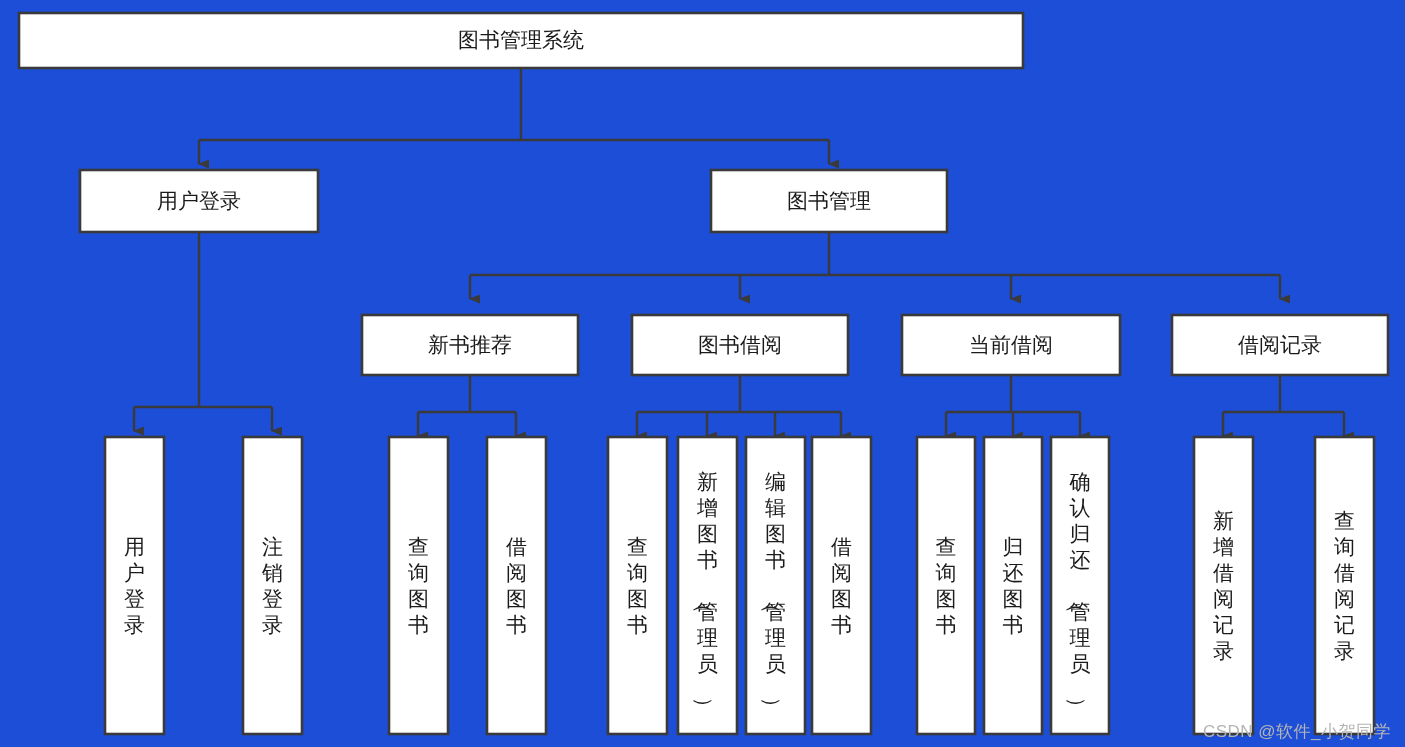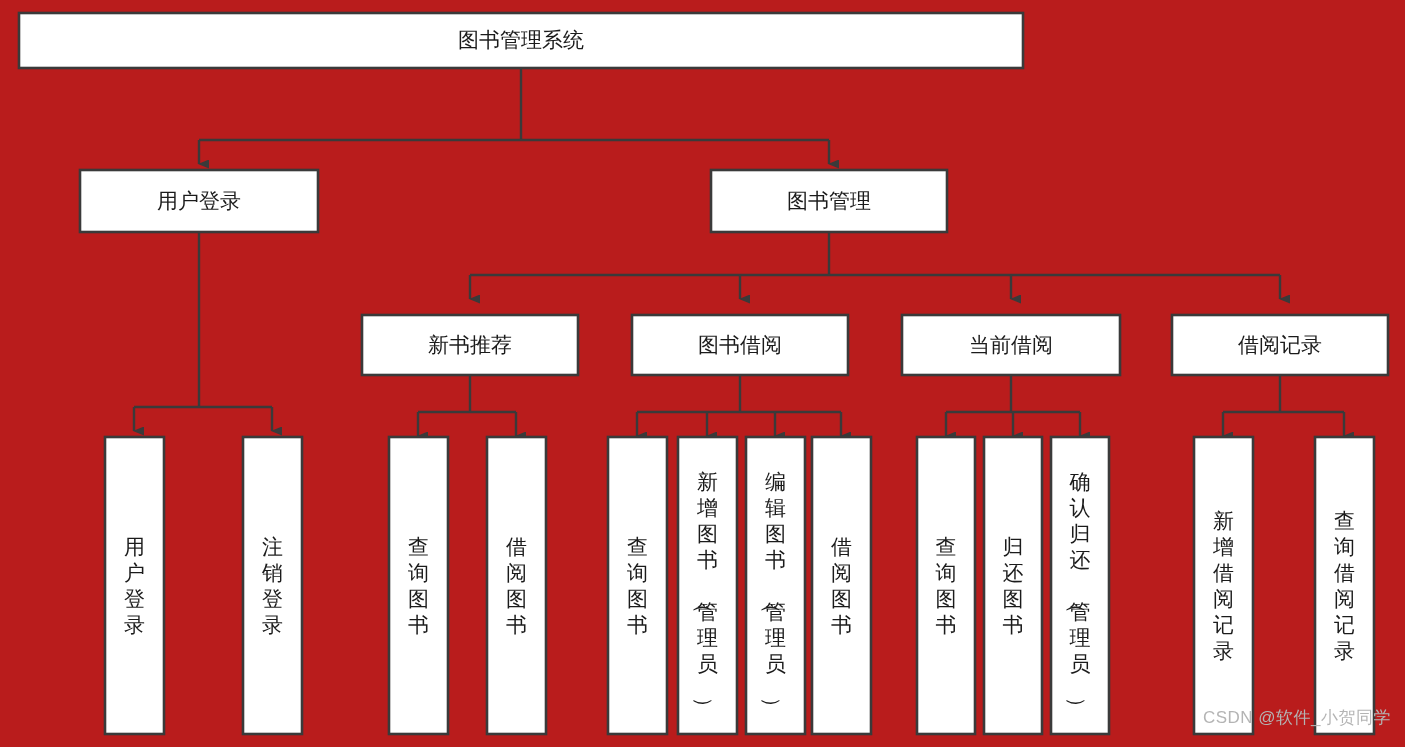--- a/index.html
+++ b/index.html
@@ -8,21 +8,21 @@
     padding: 0;
     background: #ffffff;
   }
   body {
     font-family: "Liberation Sans", "DejaVu Sans", sans-serif;
   }
   #diagram-root {
     position: relative;
     width: 1405px;
     height: 747px;
-    background: #b91c1c;
+    background: #1d4ed8;
     overflow: hidden;
   }
   svg#flow {
     position: absolute;
     left: 0;
     top: 0;
     width: 1405px;
     height: 747px;
     display: block;
   }
@@ -49,21 +49,21 @@
   .node-label-v {
     font-family: "Liberation Sans", "DejaVu Sans", sans-serif;
     font-size: 21px;
     fill: #1b1b1b;
     text-anchor: middle;
     white-space: pre;
   }
   .watermark {
     position: absolute;
     right: 14px;
-    bottom: 18px;
+    bottom: 4px;
     font-family: "Liberation Sans", "DejaVu Sans", sans-serif;
     font-size: 17px;
     color: #b4b4b4;
     letter-spacing: 0.5px;
     user-select: none;
     pointer-events: none;
   }
 </style>
 </head>
 <body>

